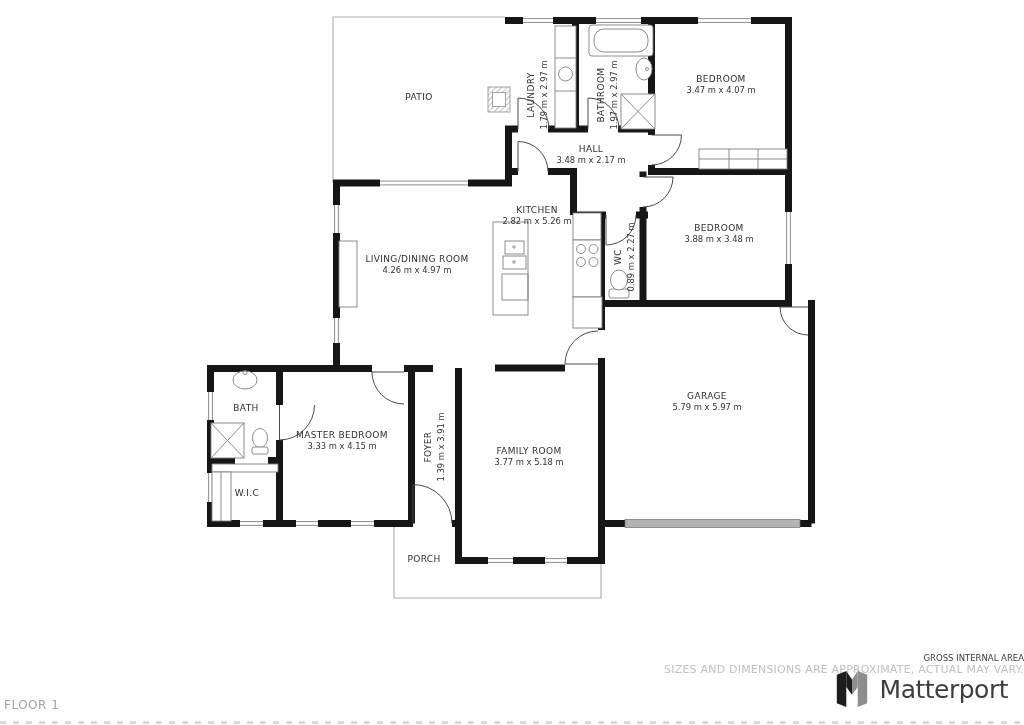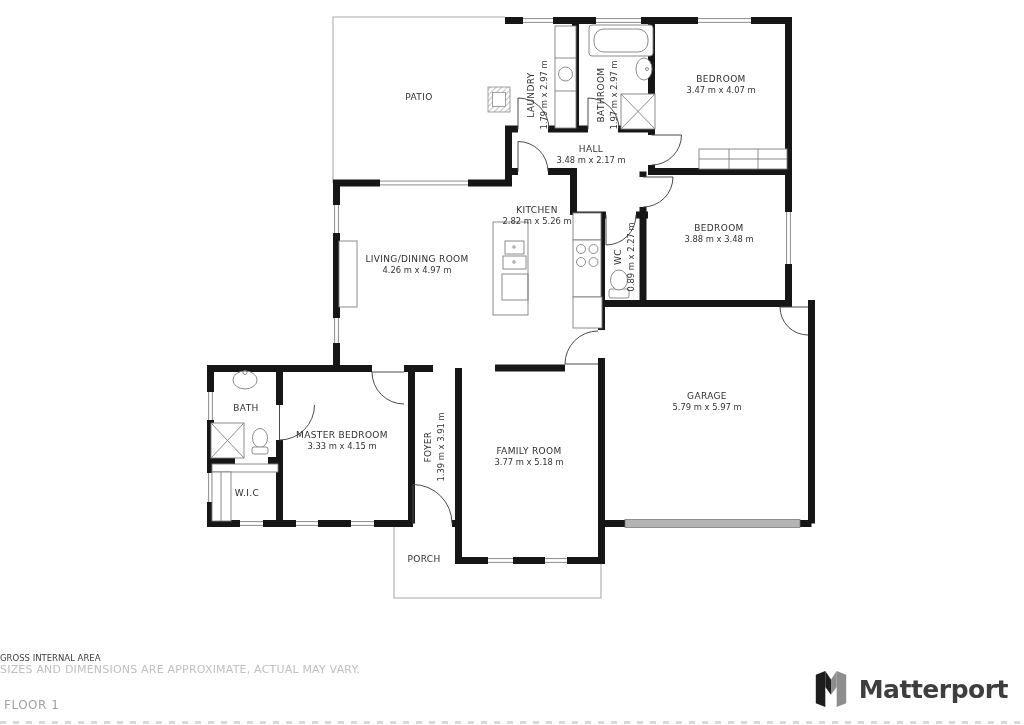--- a/index.html
+++ b/index.html
@@ -9,26 +9,26 @@
   .rm{font-size:9px;fill:#2e2e2e;letter-spacing:.35px;}
   .dim{font-size:8.4px;fill:#333333;}
   .wall{stroke:#161616;stroke-width:7;fill:none;}
   .winbase{fill:#ffffff;stroke:none;}
   .win{stroke:#8c8c8c;stroke-width:1;fill:none;}
   .thin{stroke:#ababab;stroke-width:1.1;fill:none;}
   .fix{stroke:#7f7f7f;stroke-width:.9;fill:#ffffff;}
   .fixline{stroke:#7f7f7f;stroke-width:.9;fill:none;}
   .door{stroke:#4a4a4a;stroke-width:1;fill:none;}
   .garagedoor{fill:#b4b4b4;stroke:#6f6f6f;stroke-width:.7;}
-  .footer{position:absolute;left:0;right:0;top:653px;text-align:left;
+  .footer{position:absolute;left:0;right:0;top:653px;text-align:right;
           font-size:8.5px;color:#3d3d3d;line-height:10px;}
   .disclaimer{font-size:11px;color:#c0c0c0;margin-top:2px;letter-spacing:.2px;}
   .floor-label{position:absolute;left:4px;top:698px;font-size:12px;color:#a2a2a2;letter-spacing:.5px;}
   .brand{position:absolute;right:16px;top:670px;display:flex;align-items:center;gap:9px;}
-  .brand-text{font-size:25px;font-weight:700;color:#3e3e3e;letter-spacing:-.5px;}
+  .brand-text{font-size:25px;font-weight:400;color:#3e3e3e;letter-spacing:-.5px;}
   .bottom-dash{position:absolute;left:0;bottom:1px;width:100%;height:3px;
     background:repeating-linear-gradient(90deg,#d9d9d9 0 6px,transparent 6px 13px);}
 </style>
 </head>
 <body>
 
 <div class="stage">
 
   <svg width="1024" height="725" viewBox="0 0 1024 725">
     <defs>

